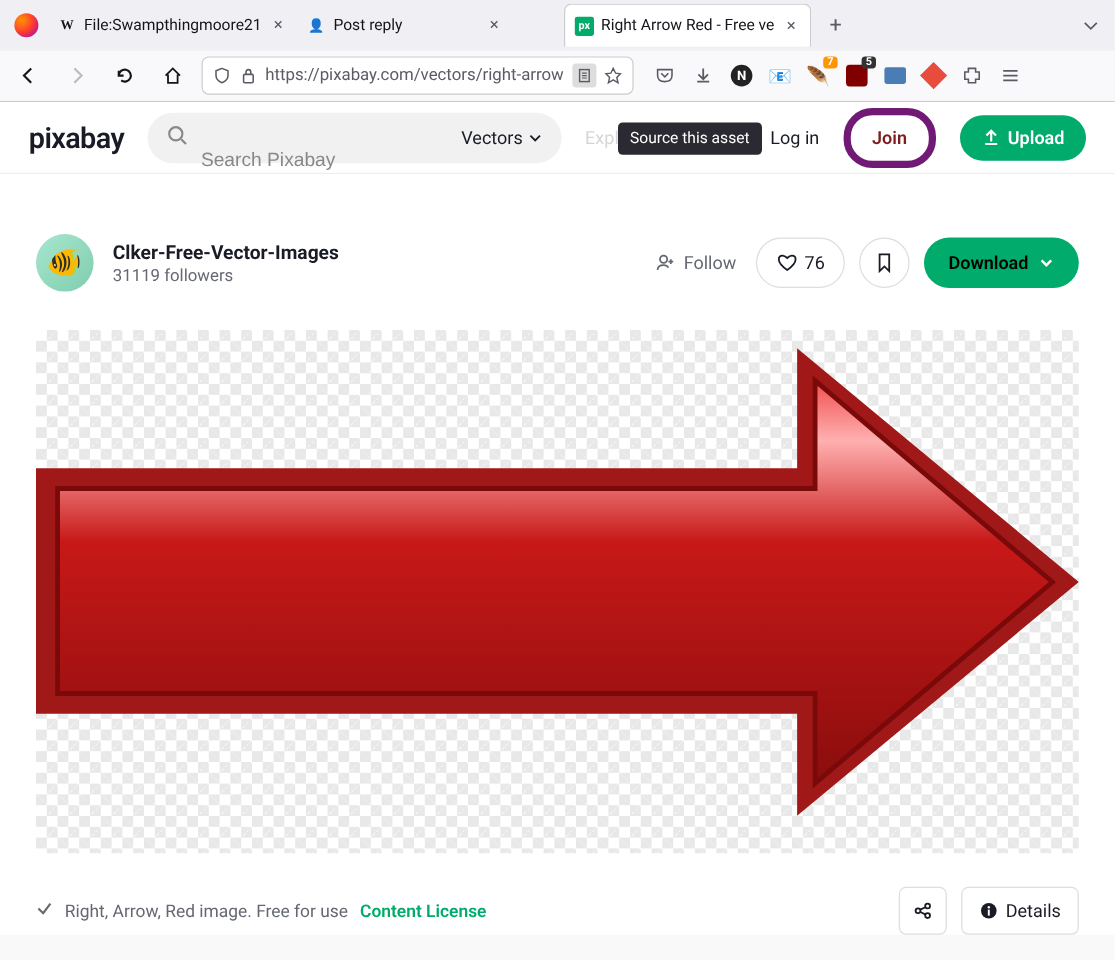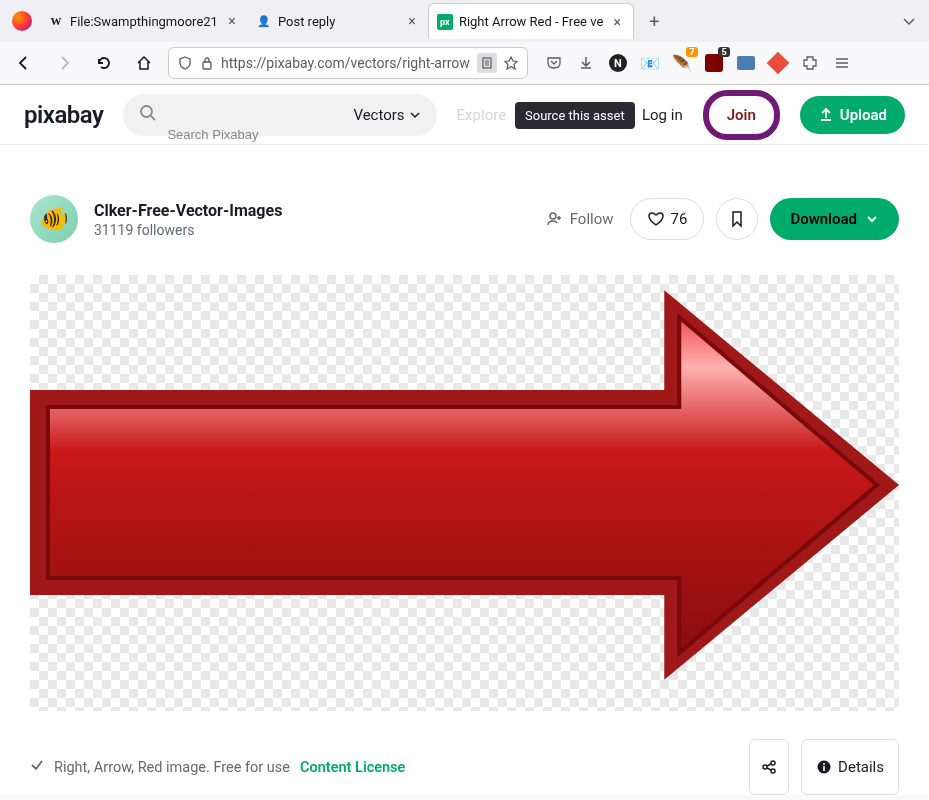--- a/index.html
+++ b/index.html
@@ -2,21 +2,21 @@
 <html><head>
 <meta charset="utf-8">
 <style>
 * { margin: 0; padding: 0; box-sizing: border-box; }
 body { font-family: -apple-system, BlinkMacSystemFont, "Segoe UI", Roboto, sans-serif; background: #f9f9fa; width: 929px; height: 800px; overflow: hidden; }
 
 
 .browser-chrome { background: #f0f0f4; border-bottom: 1px solid #ccc; }
 .tab-bar { display: flex; align-items: center; height: 42px; padding: 0 4px; gap: 0; }
 .tab { display: flex; align-items: center; height: 36px; padding: 0 8px; gap: 6px; border-radius: 6px 6px 0 0; font-size: 13px; color: #15141a; max-width: 220px; min-width: 180px; cursor: pointer; }
-.tab.active { background: #fff; border: 1px solid #ccc; border-bottom: none; }
+.tab.active { background: #fff; border: 1px solid #ccc; border-bottom: none; margin-left: 42px; }
 .tab-favicon { width: 16px; height: 16px; display: flex; align-items: center; justify-content: center; font-size: 11px; flex-shrink: 0; }
 .tab-title { flex: 1; white-space: nowrap; overflow: hidden; text-overflow: ellipsis; }
 .tab-close { width: 16px; height: 16px; display: flex; align-items: center; justify-content: center; font-size: 14px; color: #5b5b66; flex-shrink: 0; }
 .new-tab { width: 32px; height: 32px; display: flex; align-items: center; justify-content: center; font-size: 18px; color: #5b5b66; cursor: pointer; margin-left: 4px; }
 .tab-dropdown { margin-left: auto; width: 32px; height: 32px; display: flex; align-items: center; justify-content: center; cursor: pointer; }
 
 .nav-bar { display: flex; align-items: center; height: 42px; padding: 0 8px; gap: 8px; background: #f9f9fb; }
 .nav-btn { width: 32px; height: 32px; display: flex; align-items: center; justify-content: center; color: #5b5b66; cursor: pointer; border-radius: 4px; }
 .nav-btn.disabled { color: #bbb; cursor: default; }
 .url-bar { flex: 1; display: flex; align-items: center; height: 32px; background: #fff; border: 1px solid #ccc; border-radius: 6px; padding: 0 8px; gap: 6px; max-width: 360px; }
@@ -26,21 +26,21 @@
 .ext-icon { width: 20px; height: 20px; display: flex; align-items: center; justify-content: center; position: relative; cursor: pointer; }
 .ext-badge { position: absolute; top: -6px; right: -6px; background: #ff9500; color: #fff; font-size: 9px; padding: 0 3px; border-radius: 3px; min-width: 12px; text-align: center; font-weight: bold; }
 .ext-badge.dark { background: #333; }
 
 .tooltip { position: absolute; background: #2b2a33; color: #fff; padding: 6px 10px; font-size: 13px; border-radius: 4px; top: 102px; left: 515px; z-index: 100; }
 
 
 .site-header { background: #fff; border-bottom: 1px solid #eee; height: 60px; display: flex; align-items: center; padding: 0 24px; gap: 20px; }
 .logo { font-size: 24px; font-weight: 600; color: #191b26; letter-spacing: -0.5px; cursor: pointer; }
 .search-wrap { flex: 1; max-width: 360px; display: flex; align-items: center; background: #f1f1f1; border-radius: 24px; height: 42px; padding: 0 16px; gap: 10px; }
-.search-wrap input { flex: 1; border: none; background: transparent; font-size: 13px; outline: none; color: #333; margin-top: 39px; }
+.search-wrap input { flex: 1; border: none; background: transparent; font-size: 16px; outline: none; color: #333; margin-top: 39px; }
 .search-wrap input::placeholder { color: #888; }
 .search-cat { display: flex; align-items: center; gap: 4px; font-size: 15px; color: #191b26; cursor: pointer; }
 .header-link { font-size: 15px; color: #191b26; cursor: pointer; }
 .header-link.faded { color: #888; }
 .join-btn { border: 6px solid #701a75; border-radius: 24px; padding: 10px 18px; font-size: 15px; font-weight: 600; color: #7f1d1d; cursor: pointer; background: #fff; }
 .upload-btn { background: #00ab6b; color: #fff; border-radius: 24px; padding: 10px 18px; font-size: 15px; font-weight: 600; cursor: pointer; display: flex; align-items: center; gap: 6px; }
 
 
 .content { padding: 50px 30px 0 30px; background: #fff; }
 .author-row { display: flex; align-items: center; gap: 16px; margin-bottom: 32px; }
@@ -63,21 +63,21 @@
   background-size: 18px 18px;
   background-position: 0 0, 0 9px, 9px -9px, -9px 0;
   background-color: #fff; display: flex; align-items: center; justify-content: center; }
 .image-area svg { width: 100%; height: 100%; }
 
 
 .footer-row { display: flex; align-items: center; gap: 10px; margin-top: 28px; font-size: 14.5px; color: #656871; }
 .check { color: #656871; }
 .license-link { color: #00ab6b; font-weight: 600; cursor: pointer; }
 .footer-btns { margin-left: auto; display: flex; gap: 12px; }
-.footer-btn { border: 1px solid #ddd; border-radius: 6px; height: 56px; padding: 0 14px; display: flex; align-items: center; gap: 6px; font-size: 15px; color: #191b26; cursor: pointer; background: #fff; }
+.footer-btn { border: 1px solid #ddd; border-radius: 6px; height: 40px; padding: 0 14px; display: flex; align-items: center; gap: 6px; font-size: 15px; color: #191b26; cursor: pointer; background: #fff; }
 .footer-btn.square { width: 40px; padding: 0; justify-content: center; }
 
 .spacer { flex: 1; }
 </style>
 </head>
 <body>
 
 <div class="browser-chrome">
   <div class="tab-bar">
     <div style="width:36px;display:flex;align-items:center;justify-content:center">

